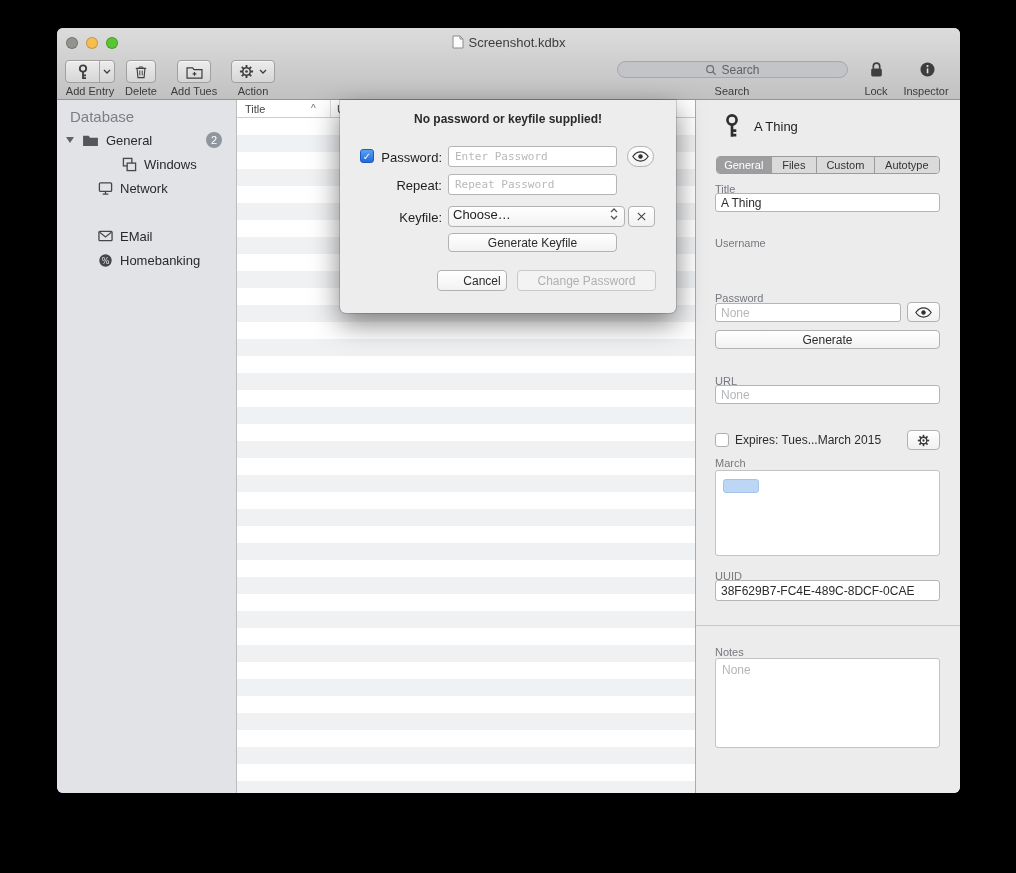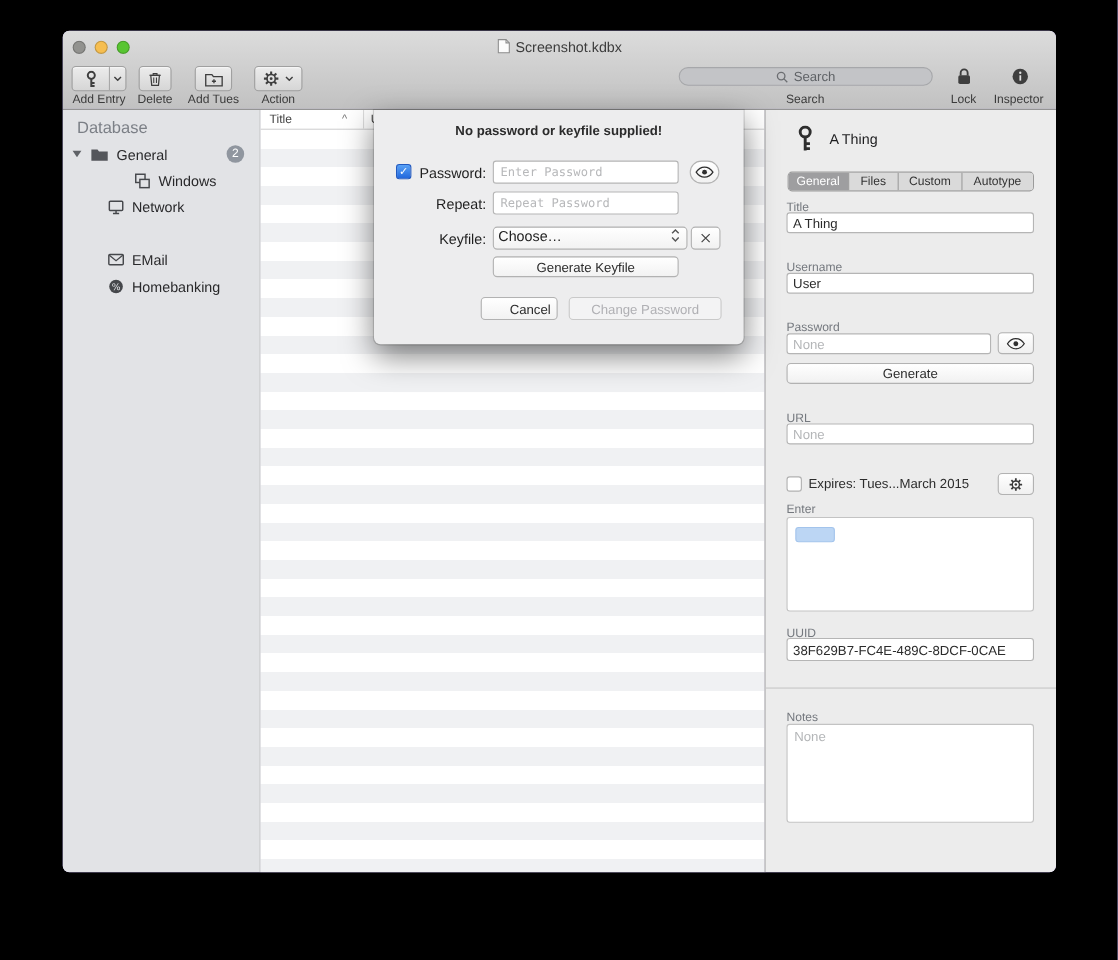--- a/index.html
+++ b/index.html
@@ -345,21 +345,20 @@
       <span class="seg selected" style="width:54px;">General</span>
       <span class="seg" style="width:46px;">Files</span>
       <span class="seg" style="width:58px;">Custom</span>
       <span class="seg" style="width:66px;">Autotype</span>
     </div>
 
     <div class="insp-label" style="top:83px;">Title</div>
     <input class="insp-field" style="top: 93px;" value="A Thing">
 
     <div class="insp-label" style="top:137px;">Username</div>
-    <input class="insp-field" style="top: 148px;" value="User">
 
     <div class="insp-label" style="top:192px;">Password</div>
     <input class="insp-field" style="top: 203px; width: 186px;" placeholder="None">
     <div class="mini-btn" style="top:202px;">
       <span>
         <svg width="17" height="11" viewBox="0 0 20 12">
             <path d="M1 6C4 1.6 7 .6 10 .6S16 1.6 19 6c-3 4.4-6 5.4-9 5.4S4 10.4 1 6z" fill="none" stroke="#2f2f2f" stroke-width="1.4"></path>
             <circle cx="10" cy="6" r="2.6" fill="#2f2f2f"></circle>
           </svg>
       </span>
@@ -380,21 +379,21 @@
               <line x1="1" y1="8" x2="15" y2="8"></line>
               <line x1="3" y1="3" x2="13" y2="13"></line>
               <line x1="13" y1="3" x2="3" y2="13"></line>
             </g>
             <circle cx="8" cy="8" r="4" fill="#fbfbfb" stroke="#3a3a3a" stroke-width="1.6"></circle>
             <circle cx="8" cy="8" r="1.4" fill="#3a3a3a"></circle>
           </svg>
       </span>
     </div>
 
-    <div class="insp-label" style="top:357px;">Enter</div>
+    <div class="insp-label" style="top:357px;">March</div>
     <div class="tags-box">
       <span class="tag-token"></span>
     </div>
 
     <div class="insp-label" style="top:470px;">UUID</div>
     <input class="insp-field" style="top: 480px; height: 21px;" value="38F629B7-FC4E-489C-8DCF-0CAE">
 
     <div class="insp-divider"></div>
 
     <div class="insp-label" style="top:546px;">Notes</div>

